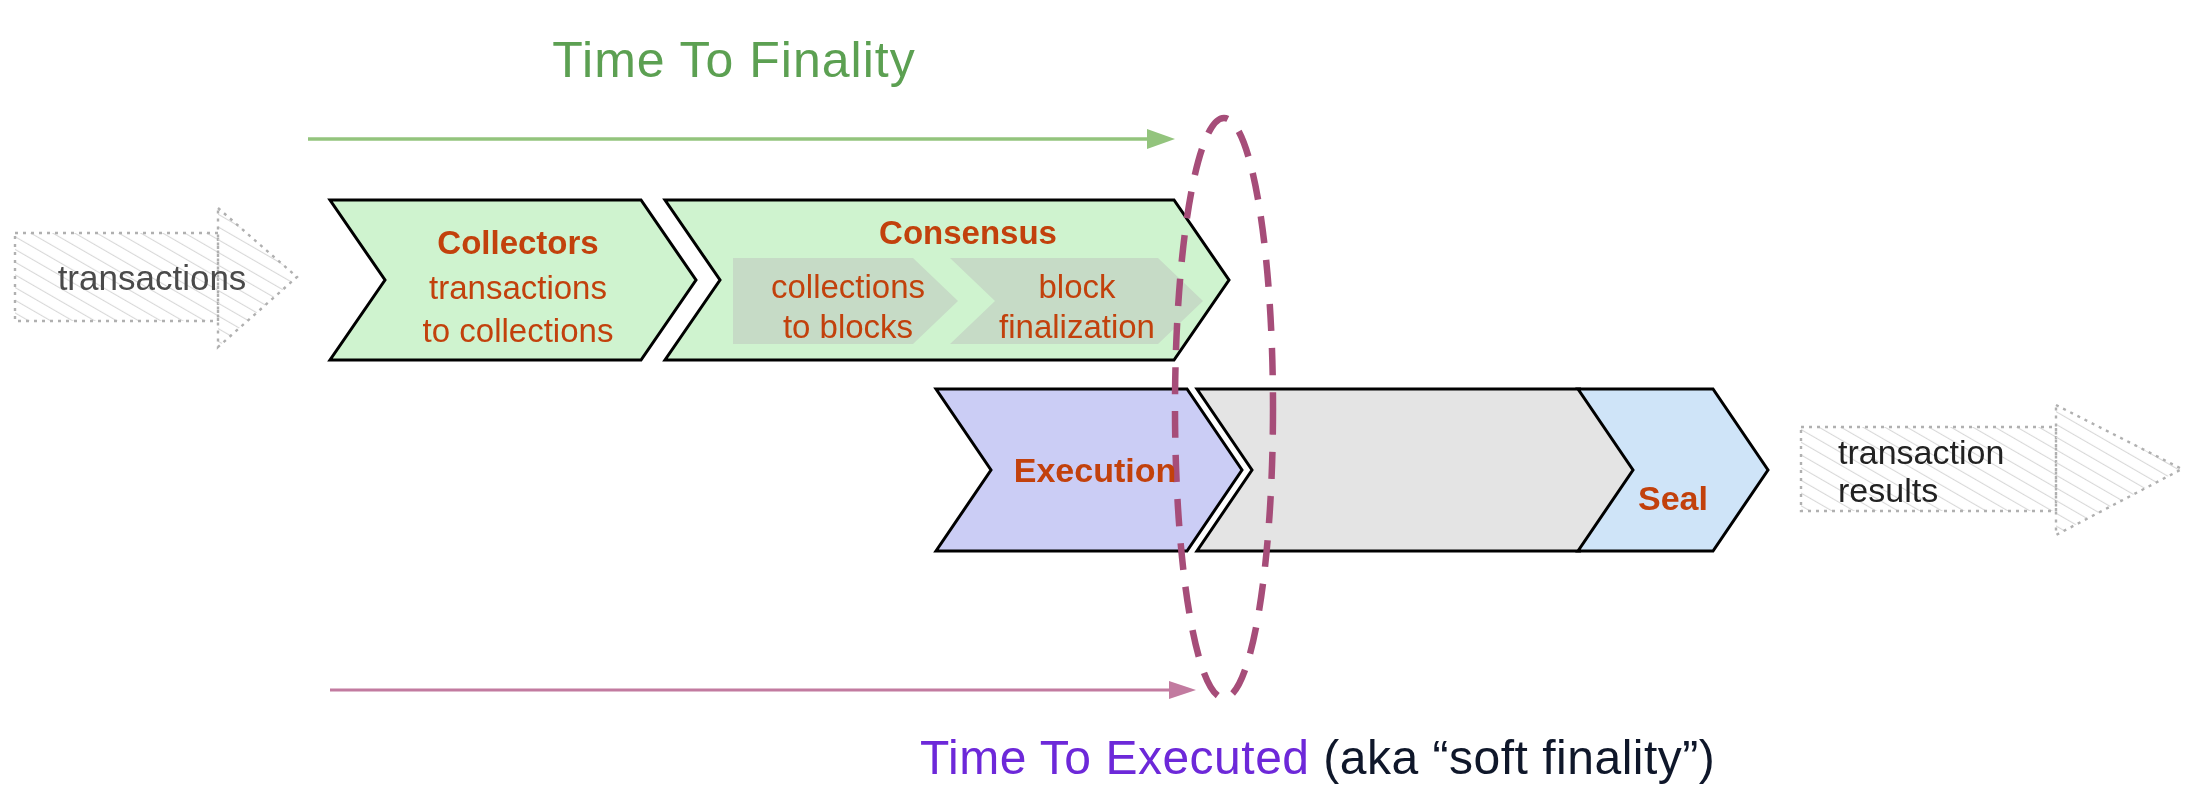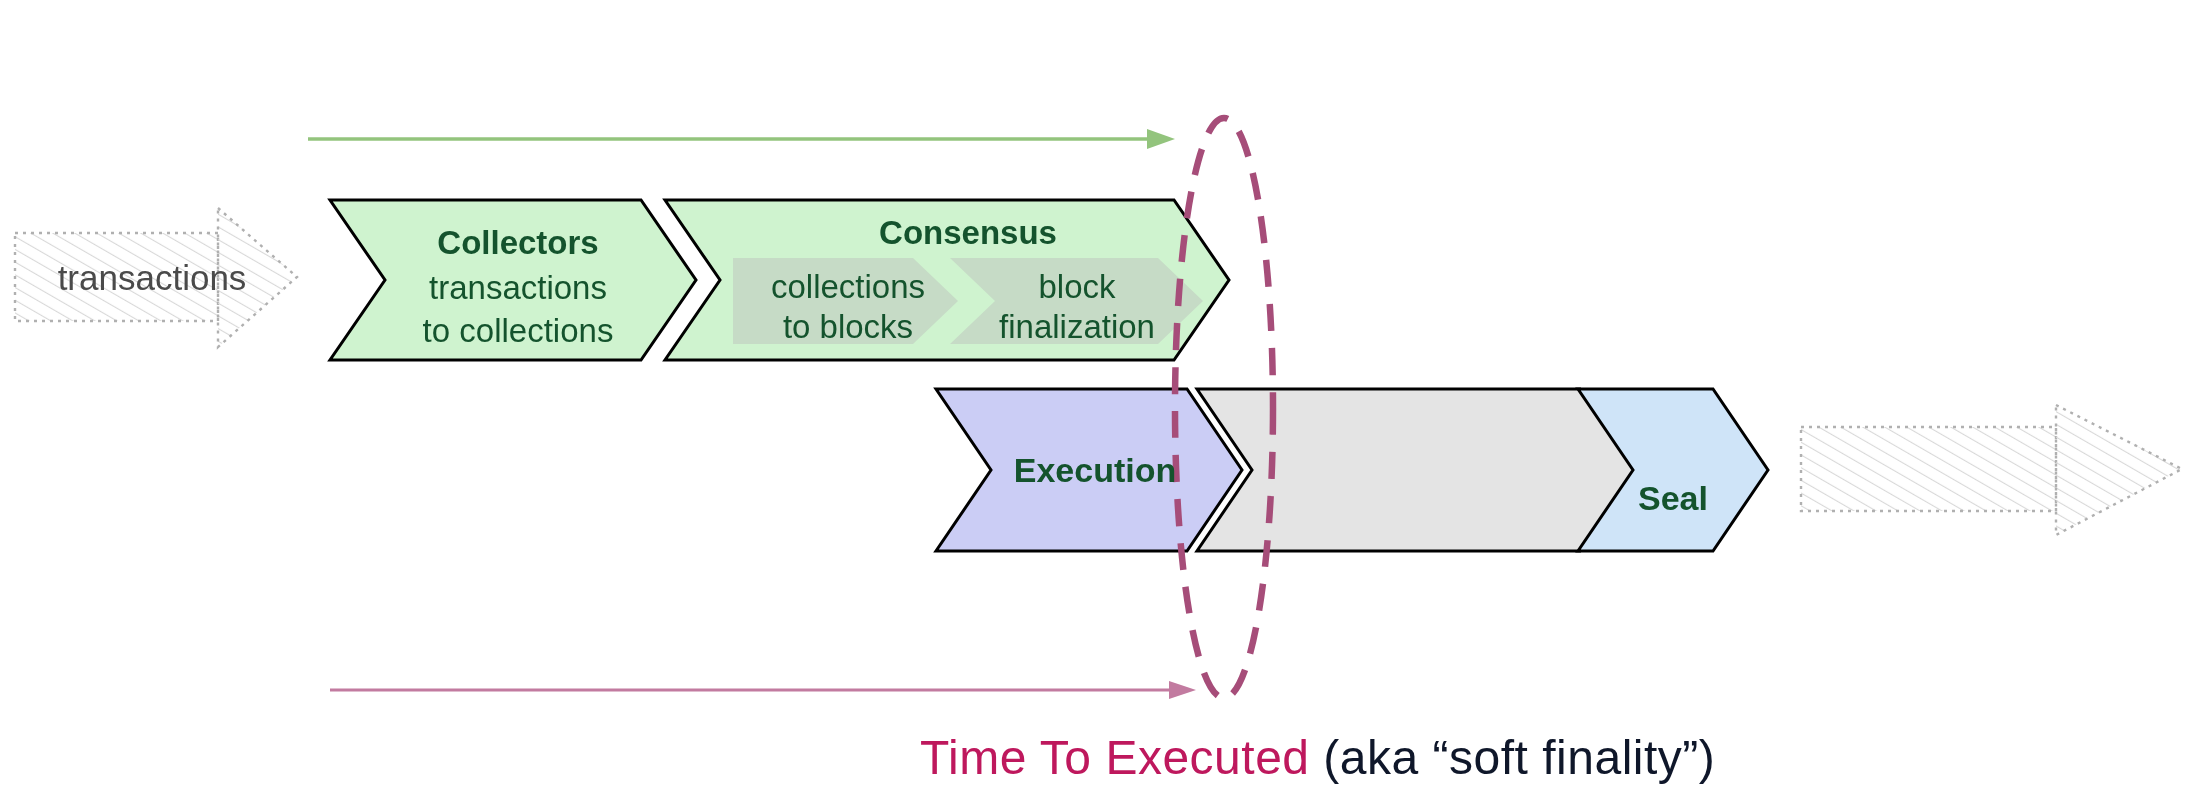--- a/index.html
+++ b/index.html
@@ -8,41 +8,41 @@
     width:2194px;height:806px;
     background:#ffffff;
     font-family:"Liberation Sans", sans-serif;
     overflow:hidden;
   }
   .layer{position:absolute;left:0;top:0;}
   .lbl{
     position:absolute;
     transform:translate(-50%,-50%);
     white-space:nowrap;
-    color:#14532d;
+    color:#c2410c;
     text-align:center;
   }
   .stage-title{font-size:33px;font-weight:bold;}
   .stage-sub{font-size:33px;font-weight:normal;}
   .row2-title{font-size:34px;font-weight:bold;}
   .title-top{
     font-size:50px;
     color:#5ca052;
     letter-spacing:1px;
     font-weight:500;
   }
   .title-bottom{
     position:absolute;
     left:920px;top:757px;
     transform:translateY(-50%);
     font-size:48px;
     white-space:nowrap;
     letter-spacing:0.5px;
   }
-  .tte-main{color:#be185d;font-weight:500;}
+  .tte-main{color:#6d28d9;font-weight:500;}
   .tte-suffix{color:#0f172a;font-weight:400;}
   .sketch-label{font-size:35px;color:#4a4a4a;}
   .out-label{
     position:absolute;left:1838px;top:433px;
     font-size:34px;color:#222222;line-height:38px;
     text-align:left;
   }
 </style>
 </head>
 <body>
@@ -82,35 +82,40 @@
     <polygon points="733,258 913,258 958,301 913,344 733,344" fill="#c6dbc6"></polygon>
     <polygon points="950,258 1158,258 1203,301 1158,344 950,344 995,301" fill="#c6dbc6"></polygon>
 
     <polygon points="936,389 1187,389 1242,470 1187,551 936,551 991,470" stroke="#000000" stroke-width="3" fill="#cbcdf5"></polygon>
     <polygon points="1197,389 1580,389 1635,470 1580,551 1197,551 1252,470" stroke="#000000" stroke-width="3" fill="#e4e4e4"></polygon>
     <polygon points="1578,389 1713,389 1768,470 1713,551 1578,551 1633,470" stroke="#000000" stroke-width="3" fill="#cfe4f8"></polygon>
 
     <ellipse cx="1224" cy="408" rx="49" ry="290" fill="none" stroke-width="6.5" stroke-dasharray="27 17" stroke="#a64d79"></ellipse>
   </svg>
 
+  <div class="lbl title-top" style="left:734px;top:60px;">Time To Finality</div>
 
   <div class="lbl sketch-label" style="left:152px;top:278px;">transactions</div>
 
   <div class="lbl stage-title" style="left:518px;top:243px;">Collectors</div>
   <div class="lbl stage-sub" style="left:518px;top:288px;">transactions</div>
   <div class="lbl stage-sub" style="left:518px;top:331px;">to collections</div>
 
   <div class="lbl stage-title" style="left:968px;top:233px;">Consensus</div>
   <div class="lbl stage-sub" style="left:848px;top:287px;">collections</div>
   <div class="lbl stage-sub" style="left:848px;top:327px;">to blocks</div>
   <div class="lbl stage-sub" style="left:1077px;top:287px;">block</div>
   <div class="lbl stage-sub" style="left:1077px;top:327px;">finalization</div>
 
   <div class="lbl row2-title" style="left:1095px;top:470px;">Execution</div>
   <div class="lbl row2-title" style="left:1673px;top:470px;margin-top:28px;">Seal</div>
 
+  <div class="out-label">
+    <div>transaction</div>
+    <div>results</div>
+  </div>
 
   <div class="title-bottom">
     <span class="tte-main">Time To Executed</span>
     <span class="tte-suffix">(aka “soft finality”)</span>
   </div>
 
 </div>
 
 </body></html>

